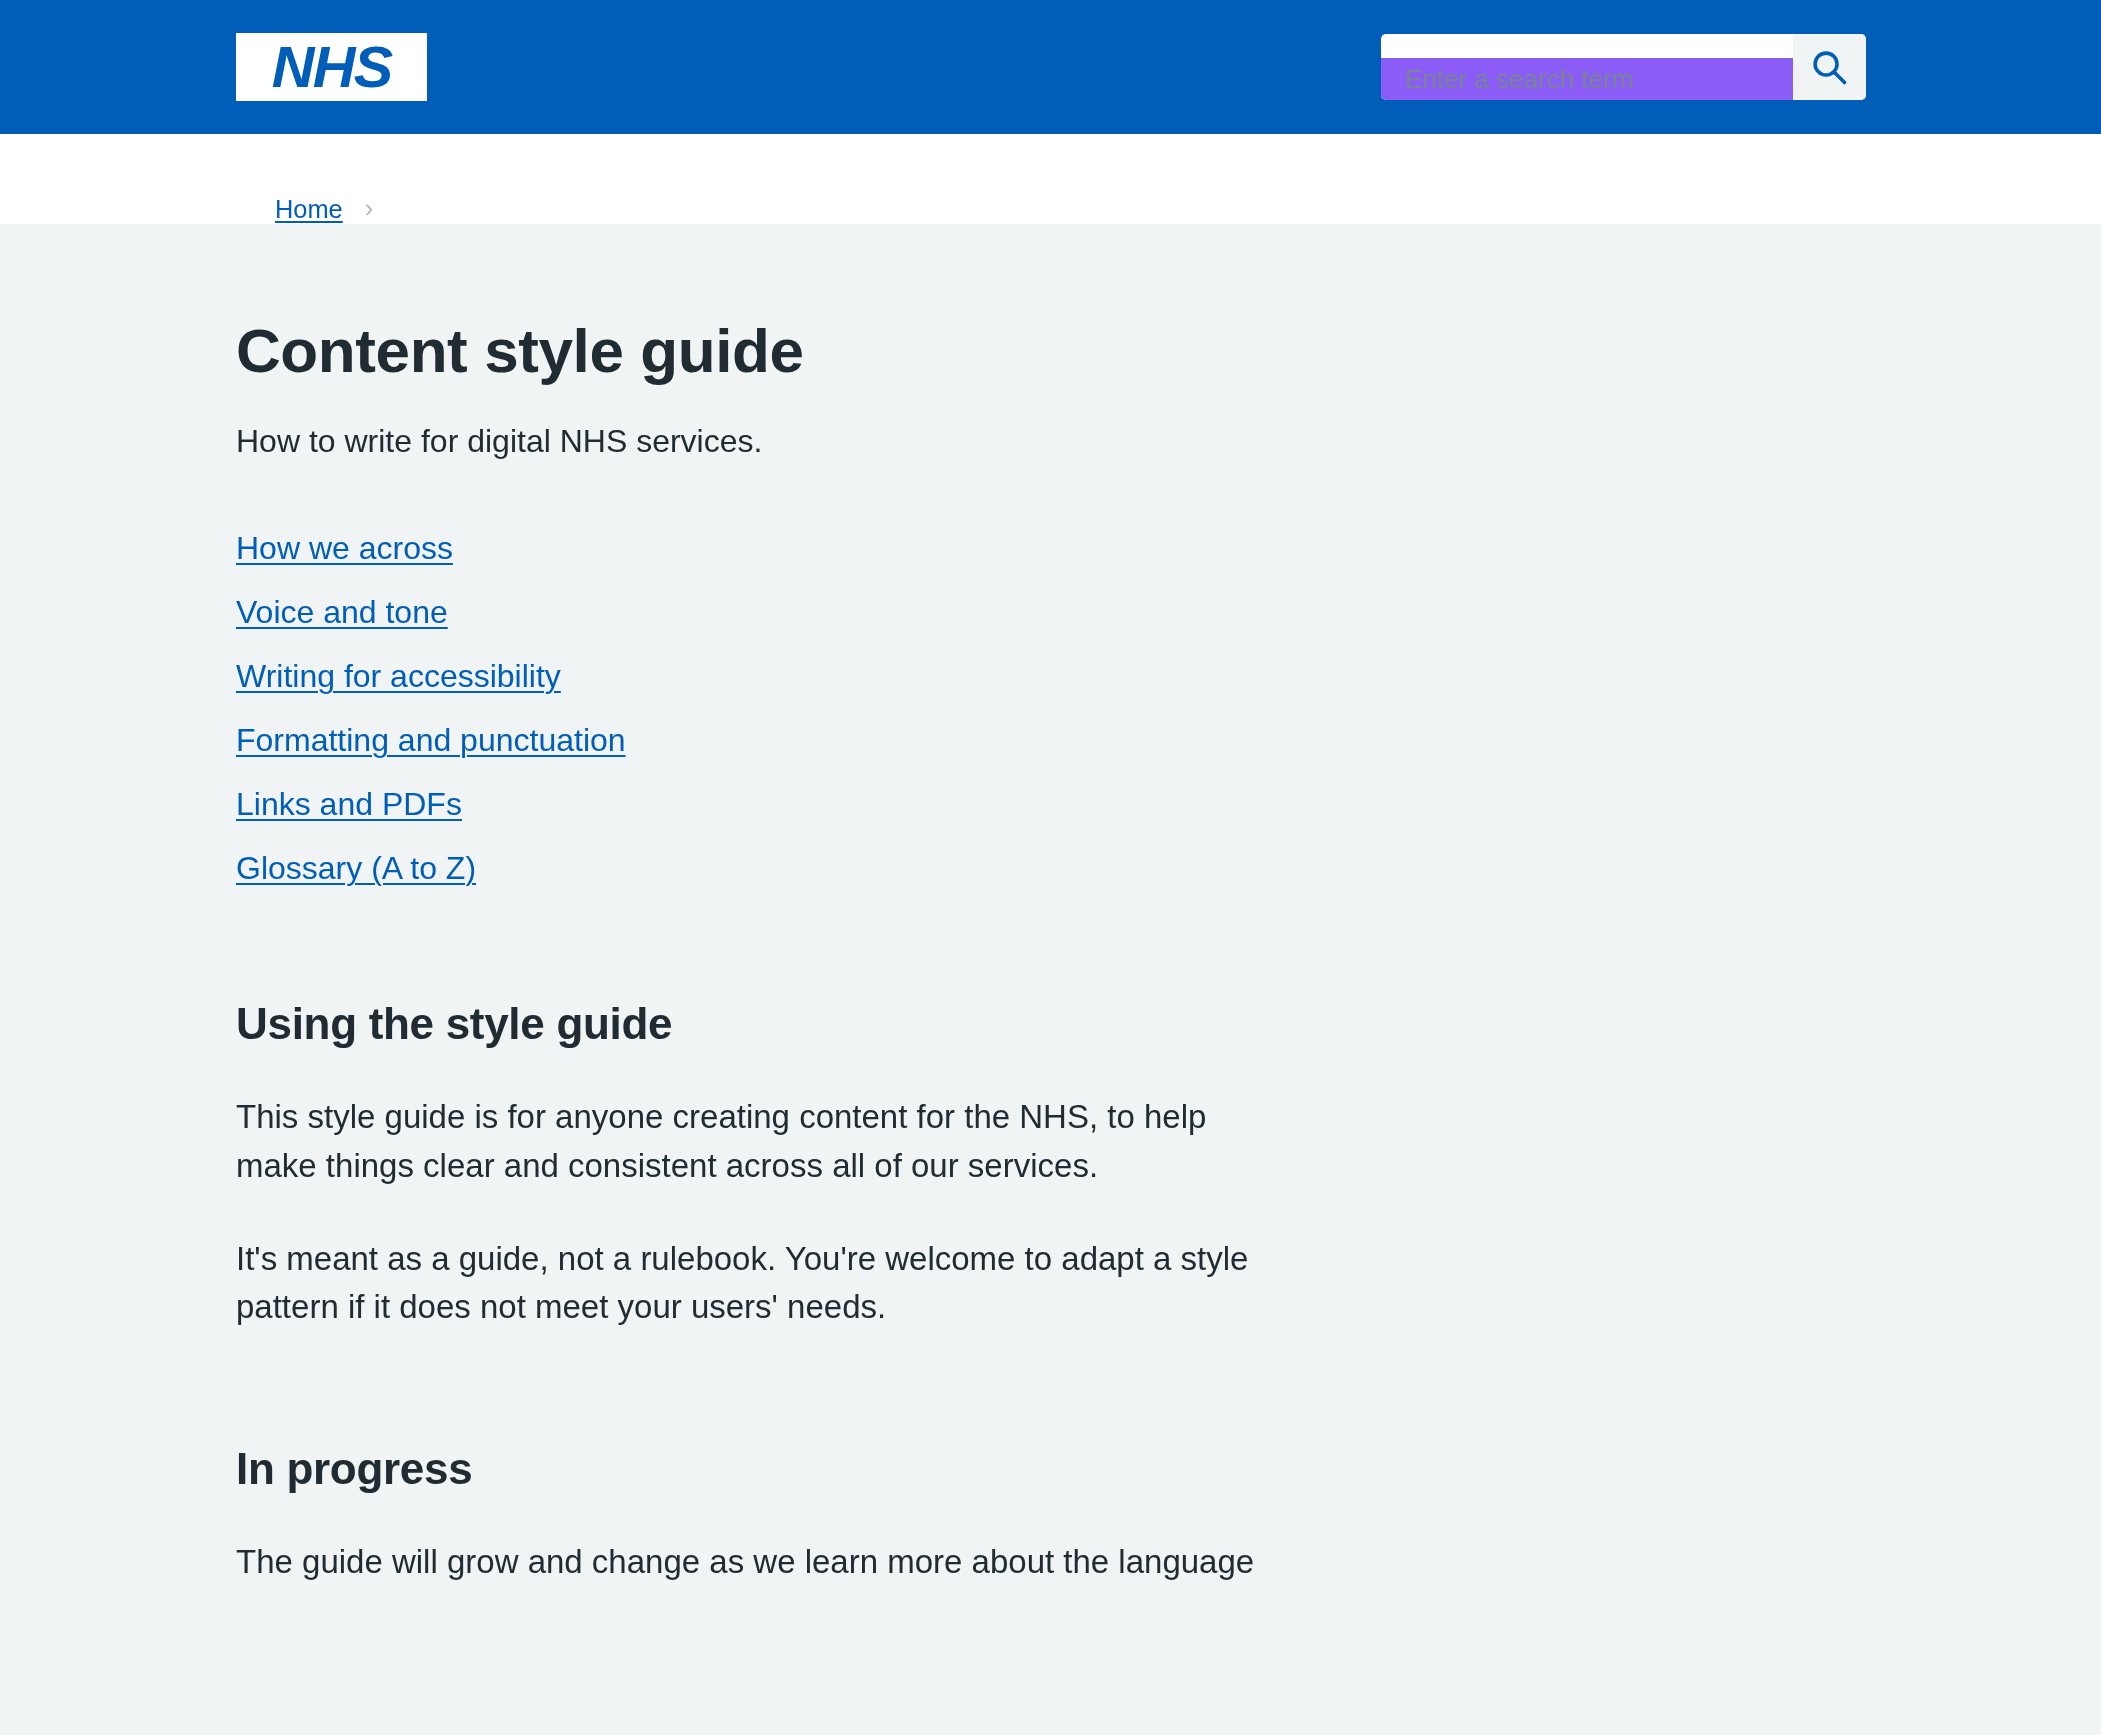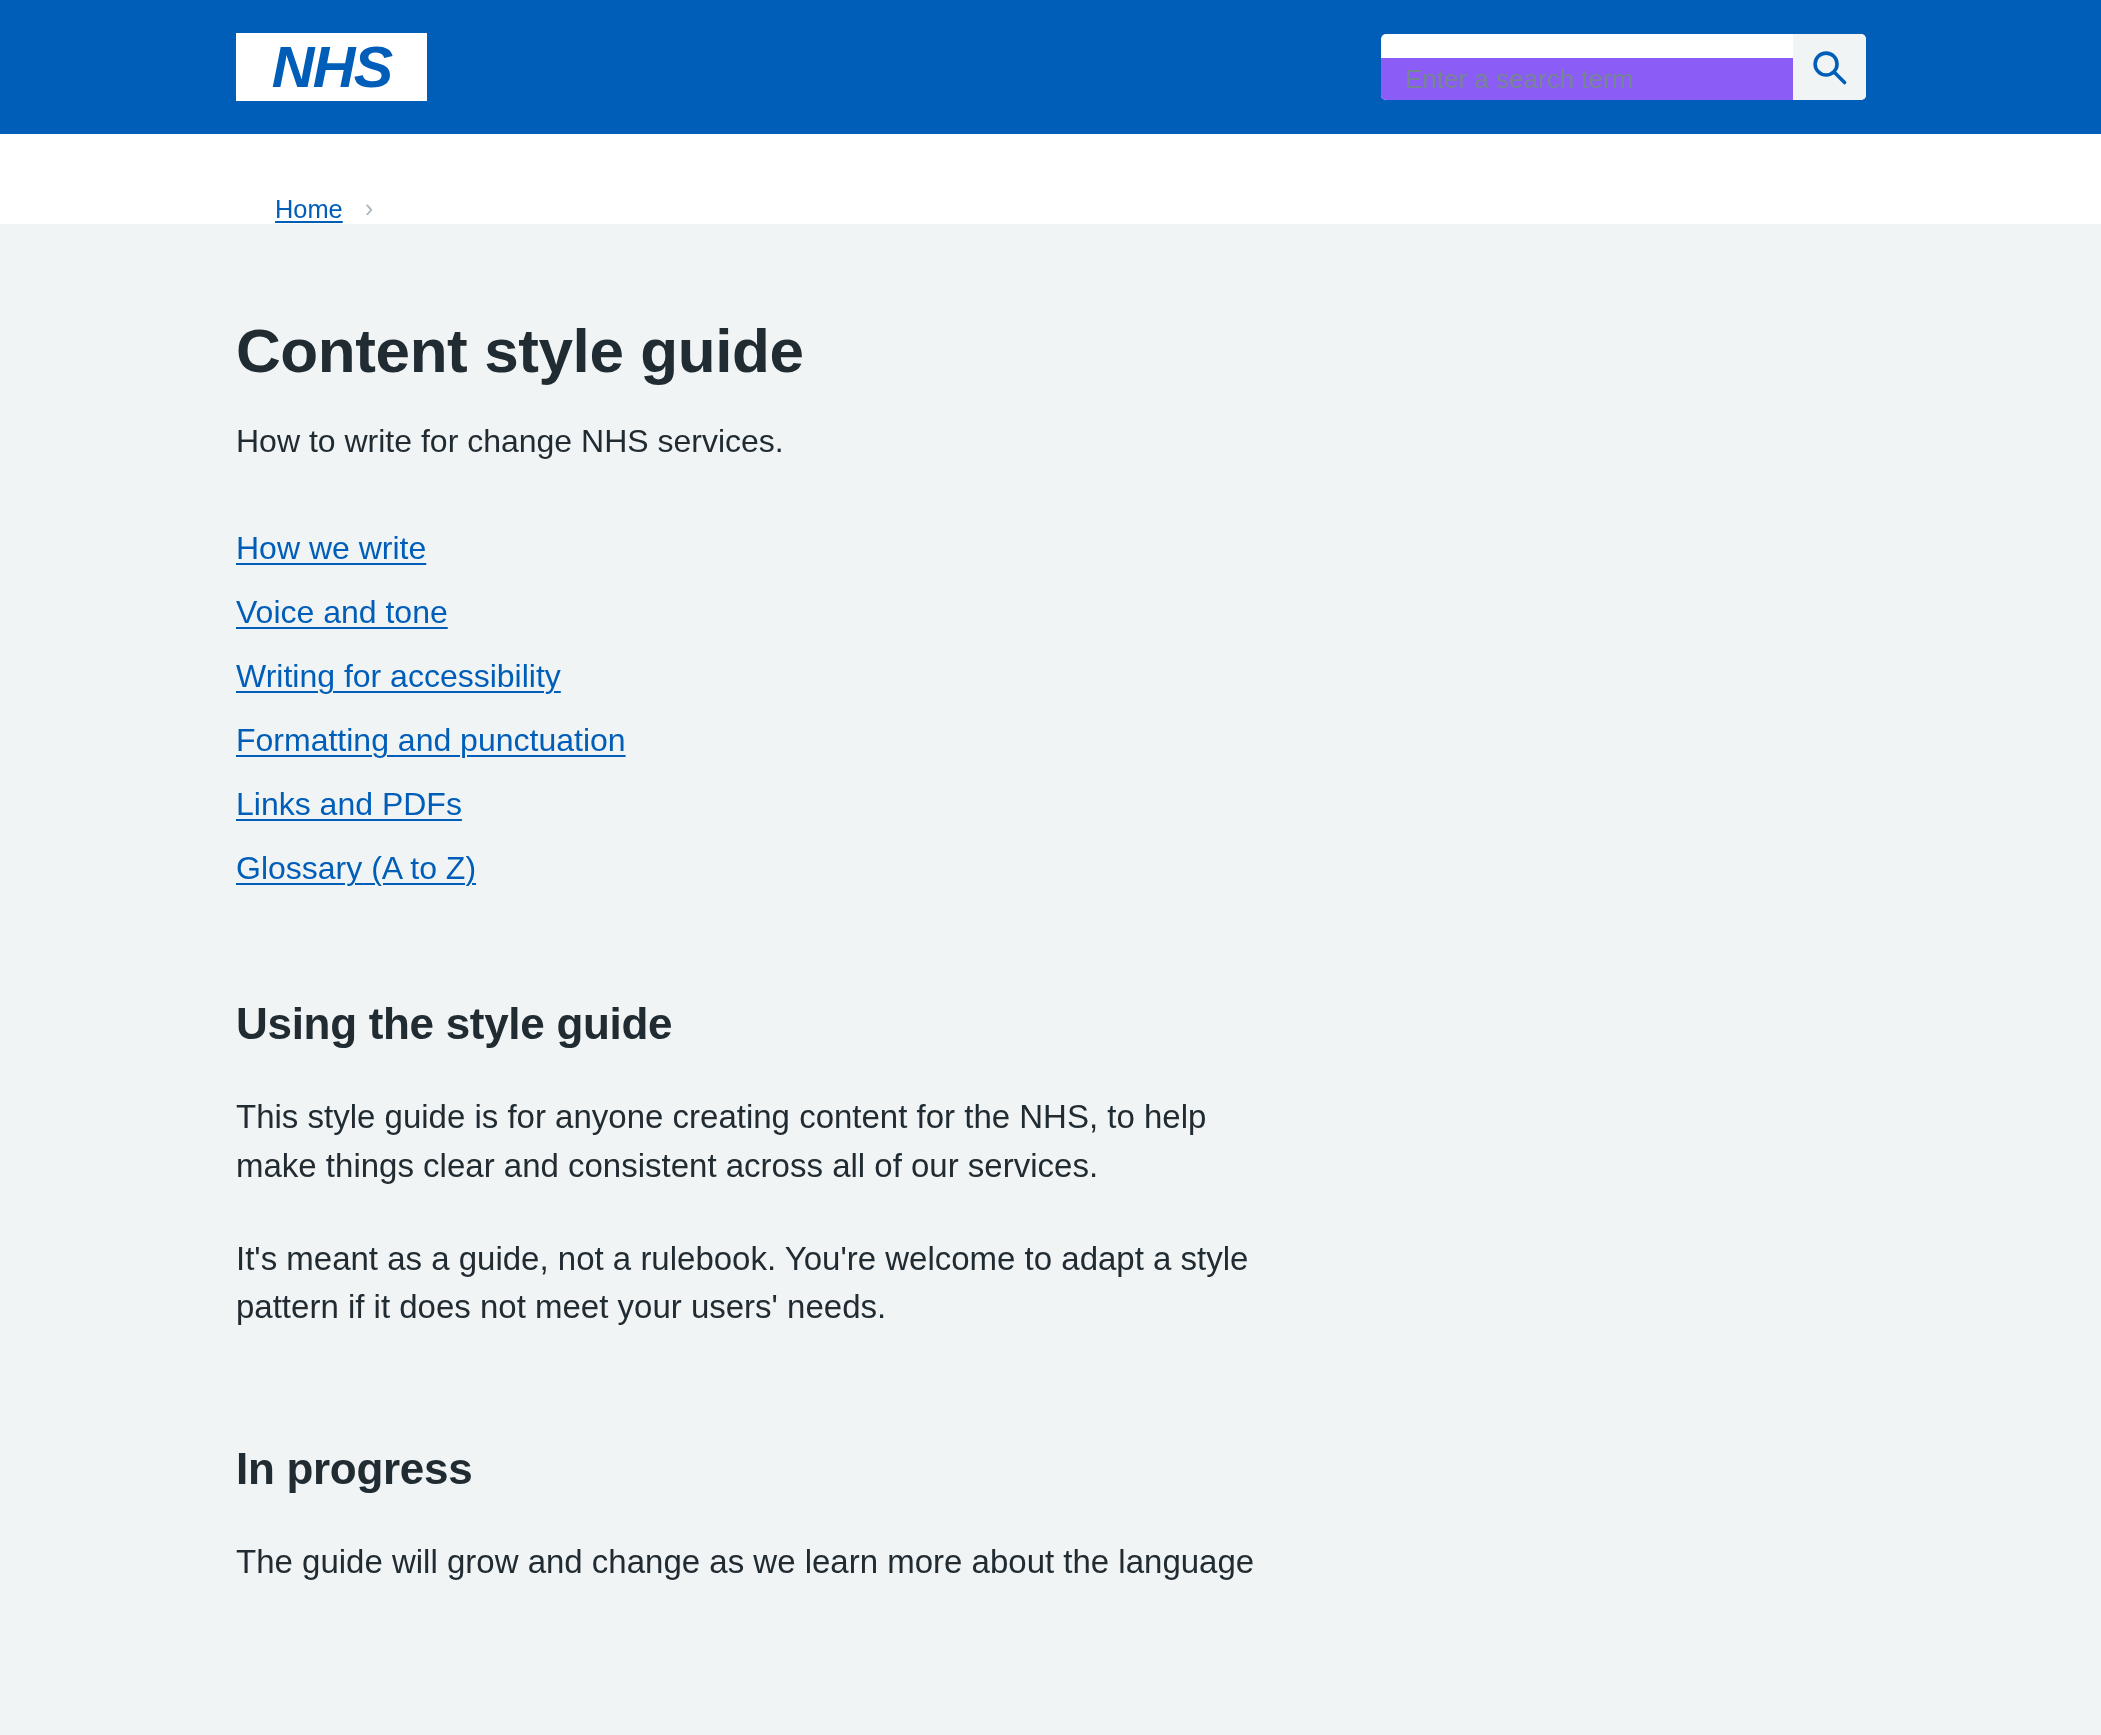--- a/index.html
+++ b/index.html
@@ -224,25 +224,25 @@
   <div class="breadcrumb">
     <a class="breadcrumb-link">Home</a>
     <span class="breadcrumb-chevron">›</span>
   </div>
 </nav>
 
 <main class="main">
 
   <h1 class="page-title">Content style guide</h1>
 
-  <p class="page-subtitle">How to write for change NHS services.</p>
+  <p class="page-subtitle">How to write for digital NHS services.</p>
 
   <ul class="nav-links">
     <li>
-      <a class="nav-link">How we write</a>
+      <a class="nav-link">How we across</a>
     </li>
     <li>
       <a class="nav-link">Voice and tone</a>
     </li>
     <li>
       <a class="nav-link">Writing for accessibility</a>
     </li>
     <li>
       <a class="nav-link">Formatting and punctuation</a>
     </li>

